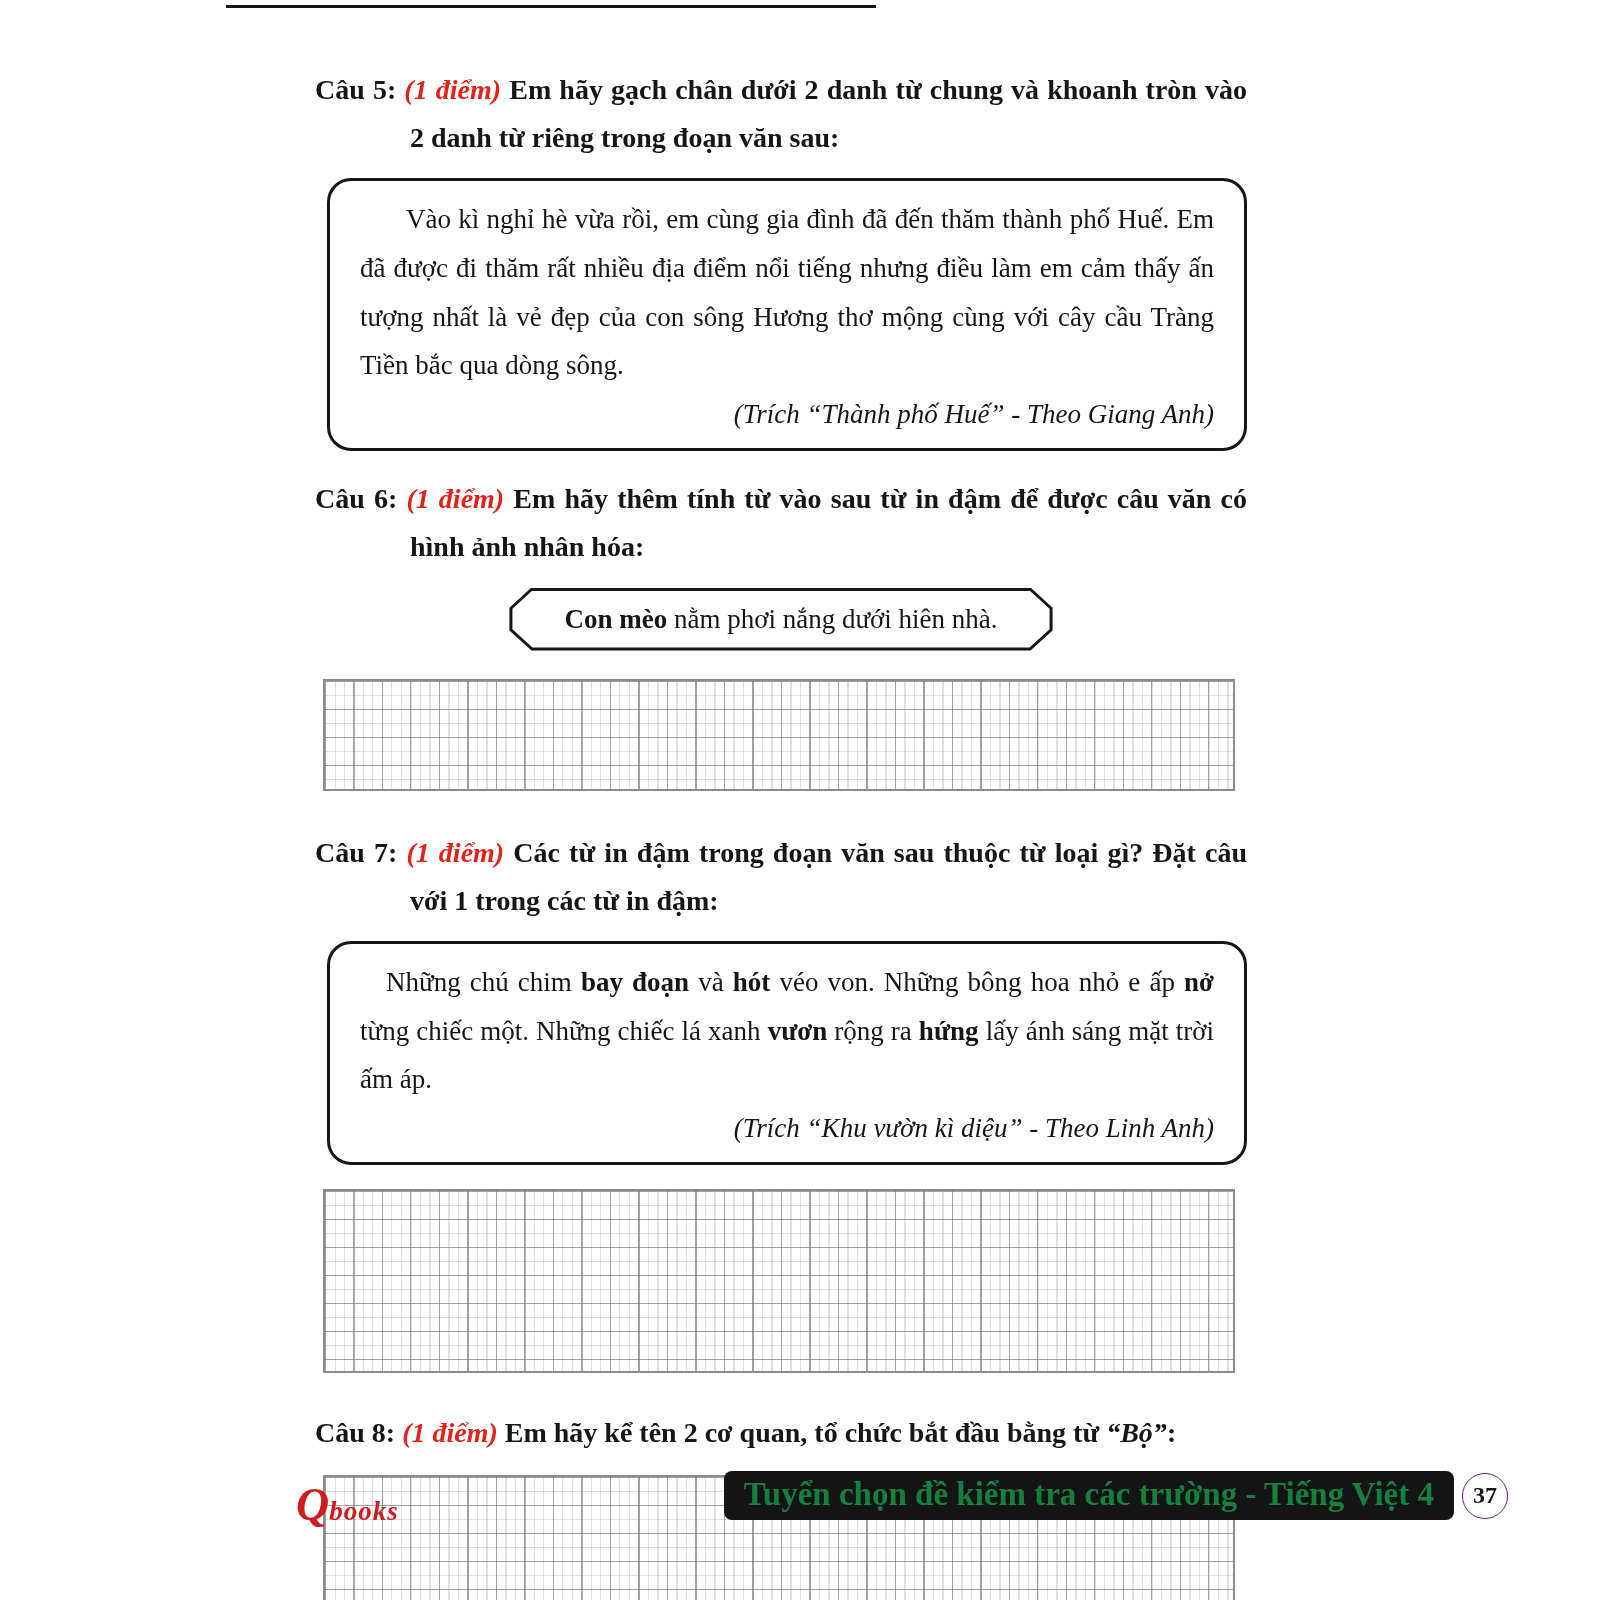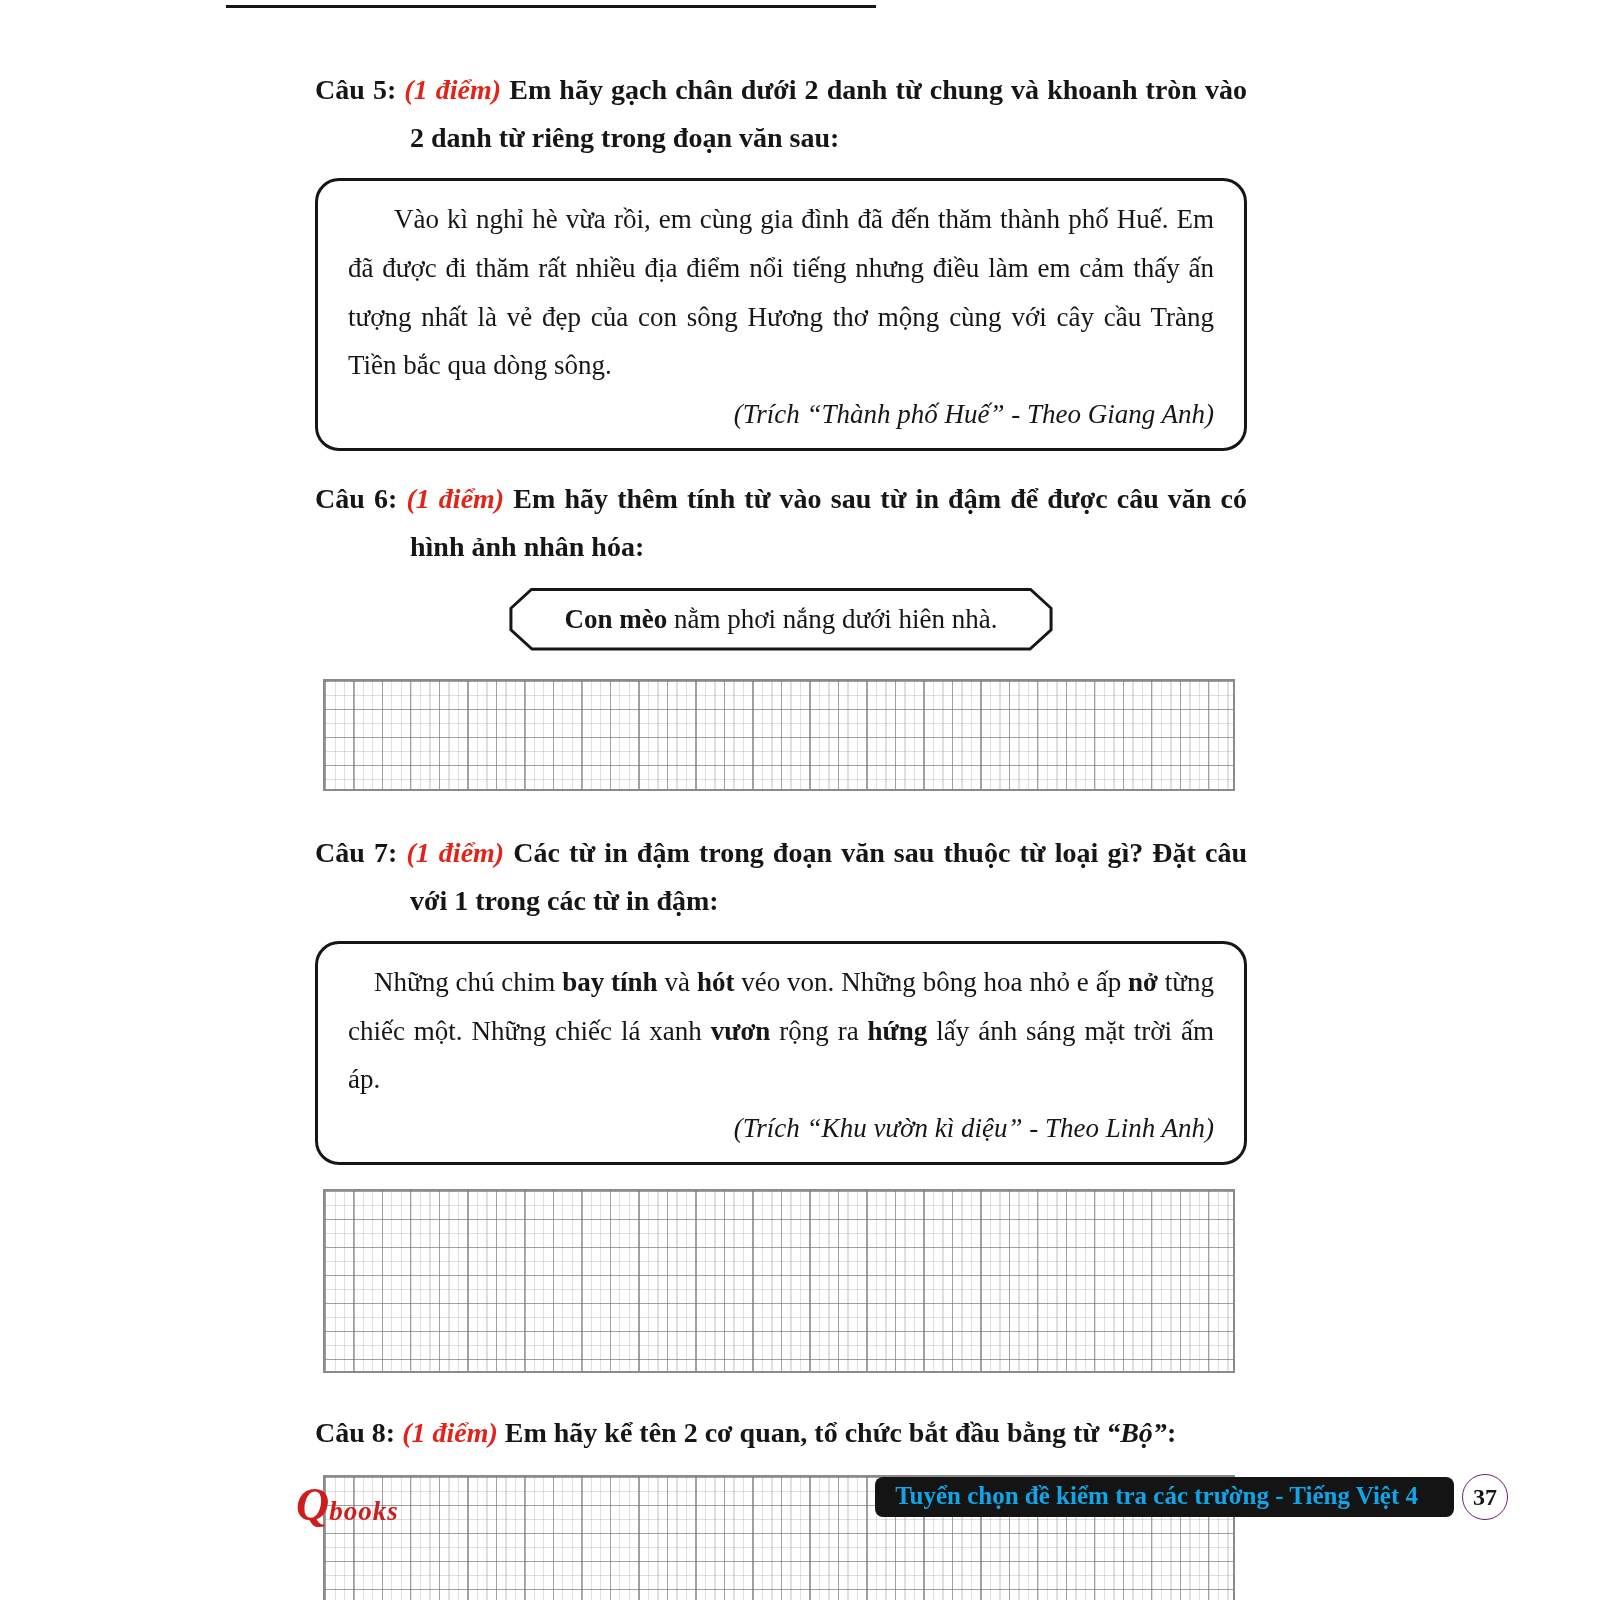--- a/index.html
+++ b/index.html
@@ -40,21 +40,21 @@
     font-style: italic;
     font-weight: bold;
   }
   .passage-box {
     box-sizing: border-box;
     border: 3px solid #161616;
     border-radius: 24px;
     padding: 14px 30px 10px 30px;
     font-size: 27px;
     line-height: 1.8;
-    margin: 6px 0 24px 0;
+    margin: 6px 0 24px 12px;
   }
   .passage {
     margin: 0;
     text-align: justify;
   }
   .indent-lg { text-indent: 46px; }
   .indent-sm { text-indent: 26px; }
   .citation {
     margin: 0;
     text-align: right;
@@ -112,25 +112,25 @@
   .footer-bar-row {
     position: absolute;
     right: 92px;
     bottom: 80px;
     display: flex;
     align-items: center;
     gap: 8px;
   }
   .footer-bar {
     background: #141414;
-    color: #0ea5e9;
+    color: #15803d;
     font-weight: bold;
-    font-size: 25px;
+    font-size: 33px;
     border-radius: 8px;
-    padding: 5px 36px 7px 20px;
+    padding: 5px 20px 7px 20px;
     white-space: nowrap;
   }
   .page-circle {
     box-sizing: border-box;
     width: 46px;
     height: 46px;
     border: 1px solid #701a75;
     border-radius: 50%;
     background: #ffffff;
     color: #141414;
@@ -164,21 +164,21 @@
         <div class="hexagon">
           <div class="hexagon-inner"><span class="b">Con mèo</span><span> nằm phơi nắng dưới hiên nhà.</span></div>
         </div>
       </div>
       <div class="grid grid-1"></div>
     </section>
 
     <section>
       <p class="q-header"><span>Câu 7:</span> <span class="points">(1 điểm)</span> <span>Các từ in đậm trong đoạn văn sau thuộc từ loại gì? Đặt câu với 1 trong các từ in đậm:</span></p>
       <div class="passage-box">
-        <p class="passage indent-sm"><span>Những chú chim </span><span class="b">bay tính</span><span> và </span><span class="b">hót</span><span> véo von. Những bông hoa nhỏ e ấp </span><span class="b">nở</span><span> từng chiếc một. Những chiếc lá xanh </span><span class="b">vươn</span><span> rộng ra </span><span class="b">hứng</span><span> lấy ánh sáng mặt trời ấm áp.</span></p>
+        <p class="passage indent-sm"><span>Những chú chim </span><span class="b">bay đoạn</span><span> và </span><span class="b">hót</span><span> véo von. Những bông hoa nhỏ e ấp </span><span class="b">nở</span><span> từng chiếc một. Những chiếc lá xanh </span><span class="b">vươn</span><span> rộng ra </span><span class="b">hứng</span><span> lấy ánh sáng mặt trời ấm áp.</span></p>
         <p class="citation">(Trích “Khu vườn kì diệu” - Theo Linh Anh)</p>
       </div>
       <div class="grid grid-2"></div>
     </section>
 
     <section>
       <p class="q-header q8-header"><span>Câu 8:</span> <span class="points">(1 điểm)</span> <span>Em hãy kể tên 2 cơ quan, tổ chức bắt đầu bằng từ </span><span class="b" style="font-style: italic;">“Bộ”</span><span>:</span></p>
       <div class="grid grid-3"></div>
     </section>
 

